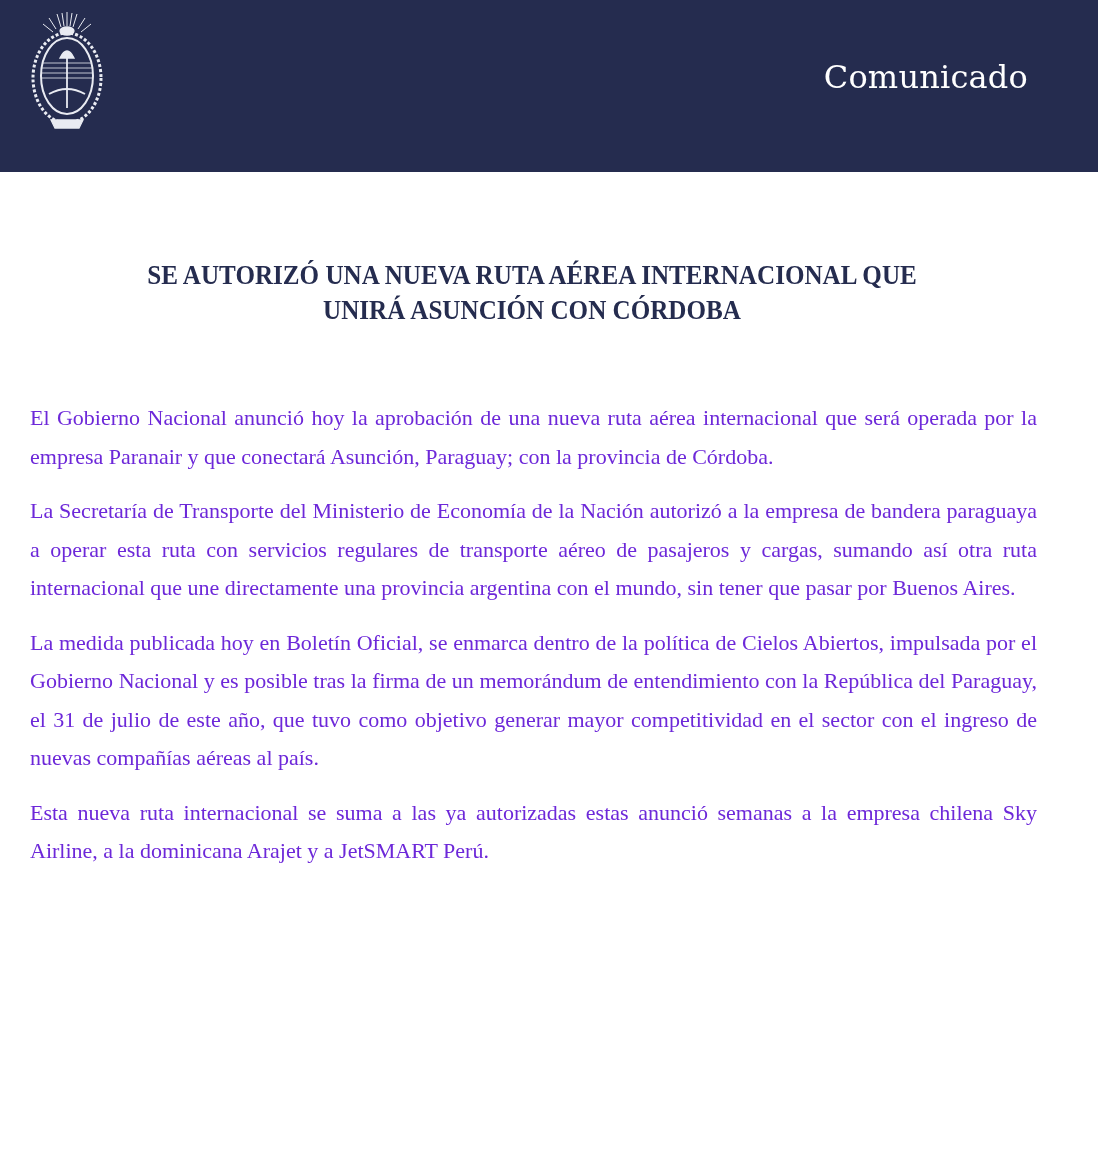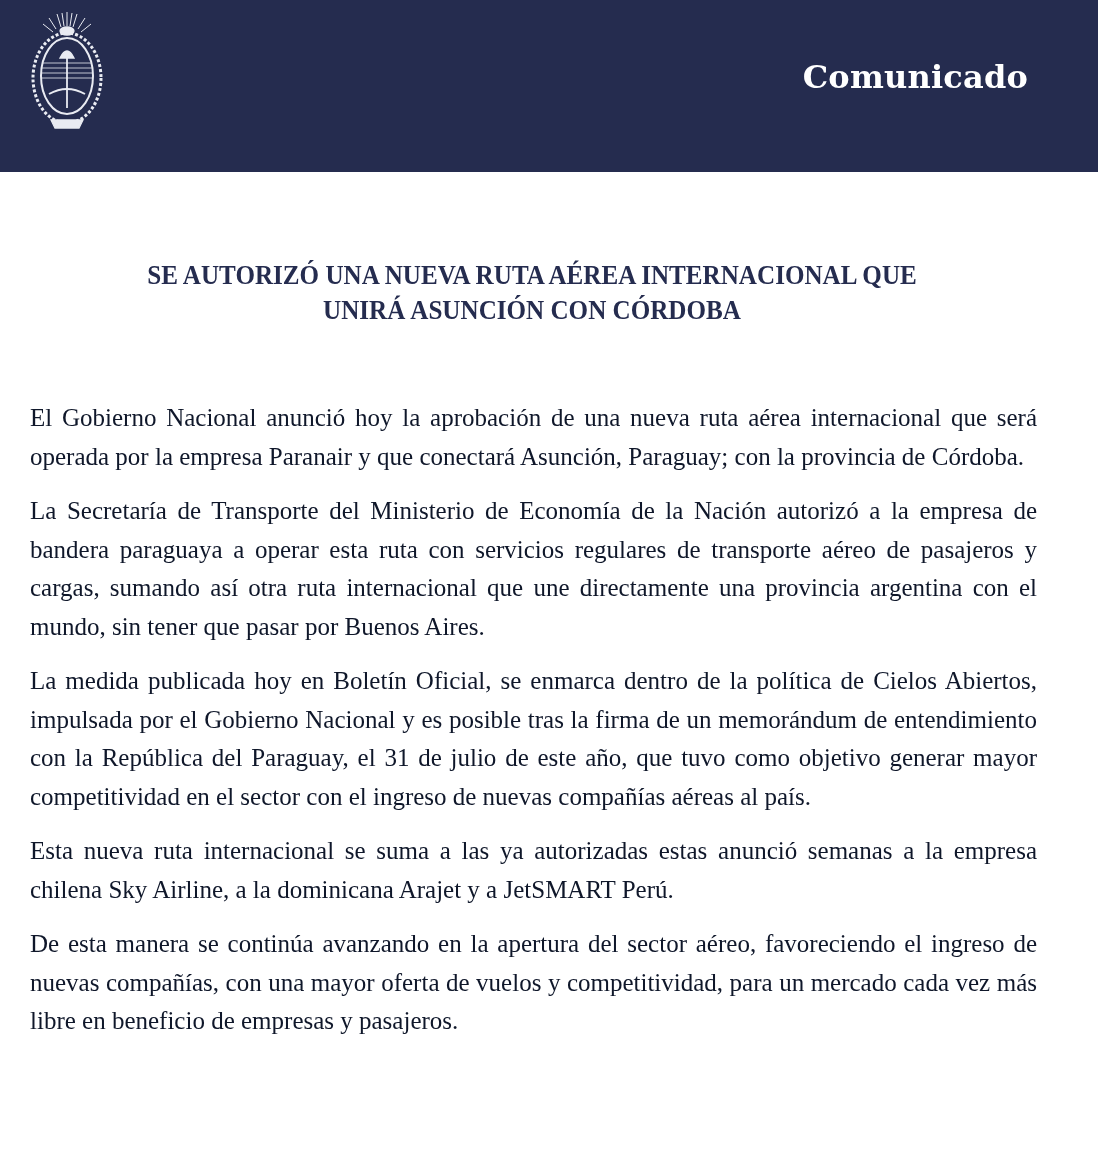--- a/index.html
+++ b/index.html
@@ -20,37 +20,37 @@
     font-family: "DejaVu Serif", serif; font-weight: bold;
     font-size: 24px; line-height: 28px; letter-spacing: -0.3px;
   }
   .brand .l3 {
     font-family: "DejaVu Serif", serif;
     font-size: 13.5px; line-height: 18px; margin-top: 0px;
   }
   .comunicado {
     position: absolute; right: 70px; top: 58px;
     color: #ffffff; font-family: "DejaVu Serif", serif;
-    font-size: 32px; letter-spacing: 0.2px; font-weight: bold;
+    font-size: 32px; letter-spacing: 0.2px;
   }
   .title {
     position: absolute; left: 0; top: 258px; width: 1064px;
     text-align: center; color: #252c4f;
     font-family: "Liberation Serif", serif; font-weight: bold;
     font-size: 27px; line-height: 35px;
     transform: scaleX(0.93); transform-origin: 532px 0;
   }
   .body {
     position: absolute; left: 30px; top: 399px; width: 1007px;
   }
   .body p {
     margin: 0 0 16px 0;
-    font-size: 25px; line-height: 38.5px;
+    font-size: 22px; line-height: 38.5px;
     text-align: justify;
-    color: #0f172a;
+    color: #6d28d9;
   }
 </style>
 </head>
 <body>
 
 <div class="header">
   <svg class="logo" viewBox="0 0 80 126">
     <g stroke="#e9ebf2" fill="none" stroke-width="1.3">
       <g stroke-width="1">
         <line x1="40" y1="4" x2="40" y2="18"></line>
@@ -84,14 +84,13 @@
 <div class="title">
   <div>SE AUTORIZÓ UNA NUEVA RUTA AÉREA INTERNACIONAL QUE</div>
   <div>UNIRÁ ASUNCIÓN CON CÓRDOBA</div>
 </div>
 
 <div class="body">
   <p>El Gobierno Nacional anunció hoy la aprobación de una nueva ruta aérea internacional que será operada por la empresa Paranair y que conectará Asunción, Paraguay; con la provincia de Córdoba.</p>
   <p>La Secretaría de Transporte del Ministerio de Economía de la Nación autorizó a la empresa de bandera paraguaya a operar esta ruta con servicios regulares de transporte aéreo de pasajeros y cargas, sumando así otra ruta internacional que une directamente una provincia argentina con el mundo, sin tener que pasar por Buenos Aires.</p>
   <p>La medida publicada hoy en Boletín Oficial, se enmarca dentro de la política de Cielos Abiertos, impulsada por el Gobierno Nacional y es posible tras la firma de un memorándum de entendimiento con la República del Paraguay, el 31 de julio de este año, que tuvo como objetivo generar mayor competitividad en el sector con el ingreso de nuevas compañías aéreas al país.</p>
   <p>Esta nueva ruta internacional se suma a las ya autorizadas estas anunció semanas a la empresa chilena Sky Airline, a la dominicana Arajet y a JetSMART Perú.</p>
-  <p>De esta manera se continúa avanzando en la apertura del sector aéreo, favoreciendo el ingreso de nuevas compañías, con una mayor oferta de vuelos y competitividad, para un mercado cada vez más libre en beneficio de empresas y pasajeros.</p>
 </div>
 
 </body></html>

